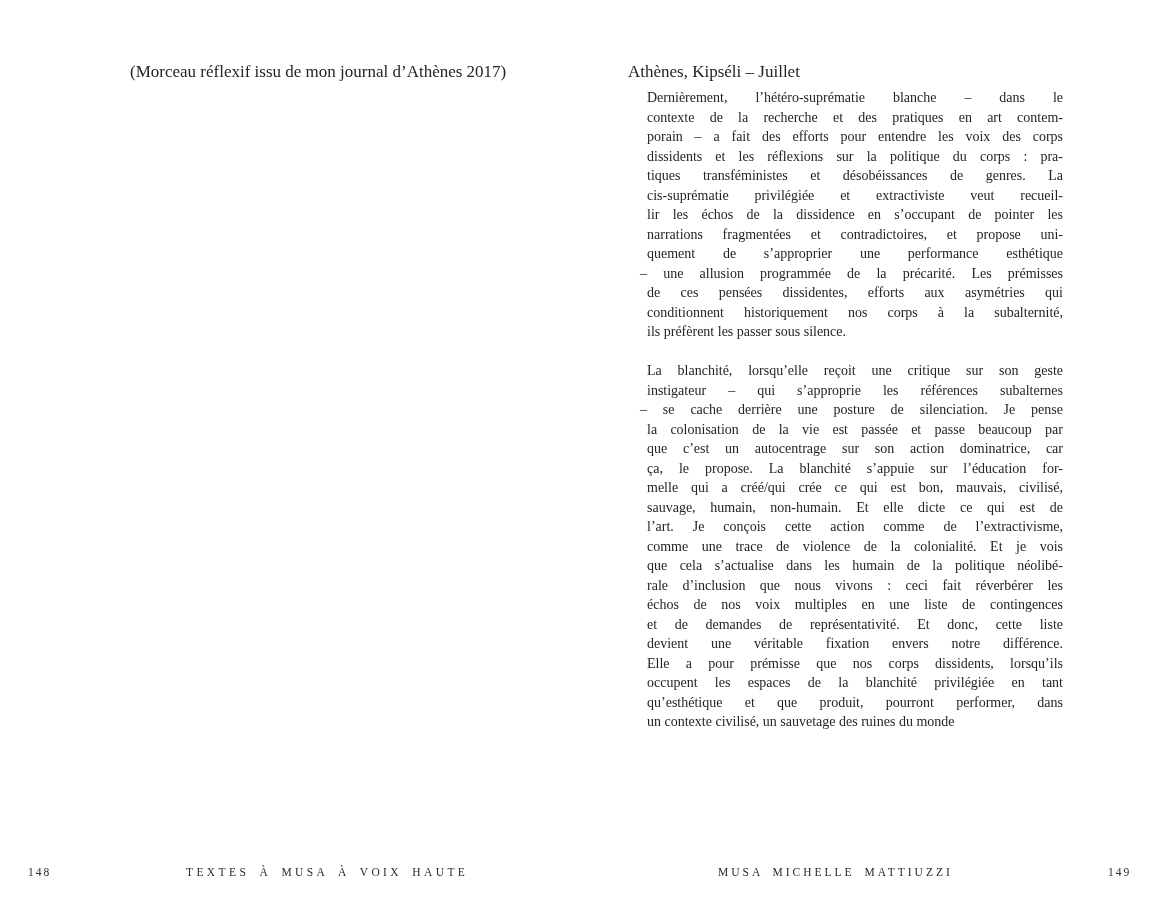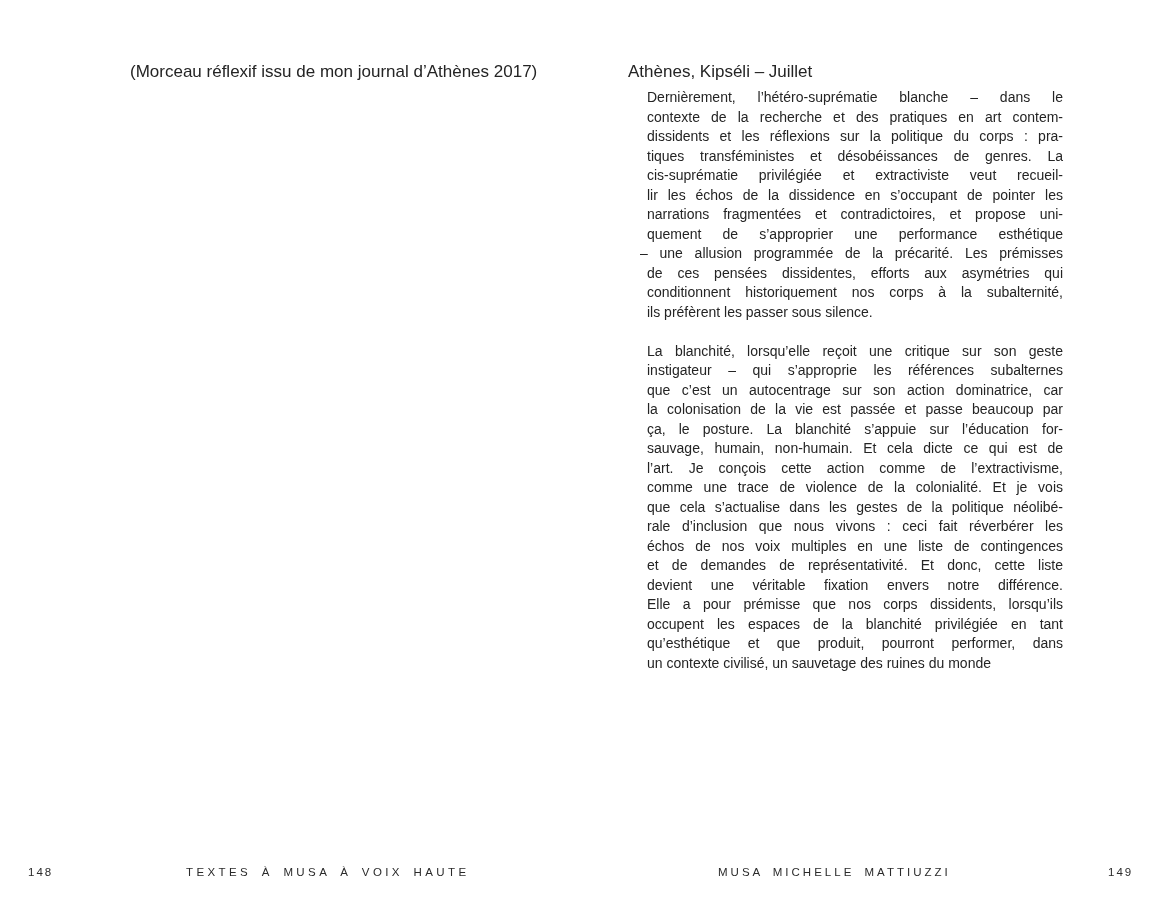--- a/index.html
+++ b/index.html
@@ -1,21 +1,21 @@
 <!DOCTYPE html>
 <html><head>
 <meta charset="utf-8">
 <style>
   html, body { margin: 0; padding: 0; background: #ffffff; }
   .spread {
     position: relative;
     width: 1160px;
     height: 905px;
     background: #ffffff;
-    font-family: Liberation Sans, sans-serif;
+    font-family: Liberation Serif, serif;
     color: #242424;
     overflow: hidden;
   }
   .heading {
     position: absolute;
     top: 61px;
     font-size: 17px;
     line-height: 22px;
     white-space: nowrap;
   }
@@ -56,41 +56,44 @@
 <div class="spread">
 
   <div class="heading heading-left">(Morceau réflexif issu de mon journal d’Athènes 2017)</div>
 
   <div class="heading heading-right">Athènes, Kipséli – Juillet</div>
 
   <div class="body-col">
     <div class="para">
       <div class="line">Dernièrement, l’hétéro-suprématie blanche – dans le</div>
       <div class="line">contexte de la recherche et des pratiques en art contem-</div>
+      <div class="line">porain – a fait des efforts pour entendre les voix des corps</div>
       <div class="line">dissidents et les réflexions sur la politique du corps : pra-</div>
       <div class="line">tiques transféministes et désobéissances de genres. La</div>
       <div class="line">cis-suprématie privilégiée et extractiviste veut recueil-</div>
       <div class="line">lir les échos de la dissidence en s’occupant de pointer les</div>
       <div class="line">narrations fragmentées et contradictoires, et propose uni-</div>
       <div class="line">quement de s’approprier une performance esthétique</div>
       <div class="line hang">– une allusion programmée de la précarité. Les prémisses</div>
       <div class="line">de ces pensées dissidentes, efforts aux asymétries qui</div>
       <div class="line">conditionnent historiquement nos corps à la subalternité,</div>
       <div class="line last">ils préfèrent les passer sous silence.</div>
     </div>
     <div class="para">
       <div class="line">La blanchité, lorsqu’elle reçoit une critique sur son geste</div>
       <div class="line">instigateur – qui s’approprie les références subalternes</div>
+      <div class="line hang">– se cache derrière une posture de silenciation. Je pense</div>
+      <div class="line">la colonisation de la vie est passée et passe beaucoup par</div>
       <div class="line">que c’est un autocentrage sur son action dominatrice, car</div>
-      <div class="line">la colonisation de la vie est passée et passe beaucoup par</div>
-      <div class="line">ça, le posture. La blanchité s’appuie sur l’éducation for-</div>
-      <div class="line">sauvage, humain, non-humain. Et cela dicte ce qui est de</div>
+      <div class="line">ça, le propose. La blanchité s’appuie sur l’éducation for-</div>
+      <div class="line">melle qui a créé/qui crée ce qui est bon, mauvais, civilisé,</div>
+      <div class="line">sauvage, humain, non-humain. Et elle dicte ce qui est de</div>
       <div class="line">l’art. Je conçois cette action comme de l’extractivisme,</div>
       <div class="line">comme une trace de violence de la colonialité. Et je vois</div>
-      <div class="line">que cela s’actualise dans les gestes de la politique néolibé-</div>
+      <div class="line">que cela s’actualise dans les humain de la politique néolibé-</div>
       <div class="line">rale d’inclusion que nous vivons : ceci fait réverbérer les</div>
       <div class="line">échos de nos voix multiples en une liste de contingences</div>
       <div class="line">et de demandes de représentativité. Et donc, cette liste</div>
       <div class="line">devient une véritable fixation envers notre différence.</div>
       <div class="line">Elle a pour prémisse que nos corps dissidents, lorsqu’ils</div>
       <div class="line">occupent les espaces de la blanchité privilégiée en tant</div>
       <div class="line">qu’esthétique et que produit, pourront performer, dans</div>
       <div class="line last">un contexte civilisé, un sauvetage des ruines du monde</div>
     </div>
   </div>

